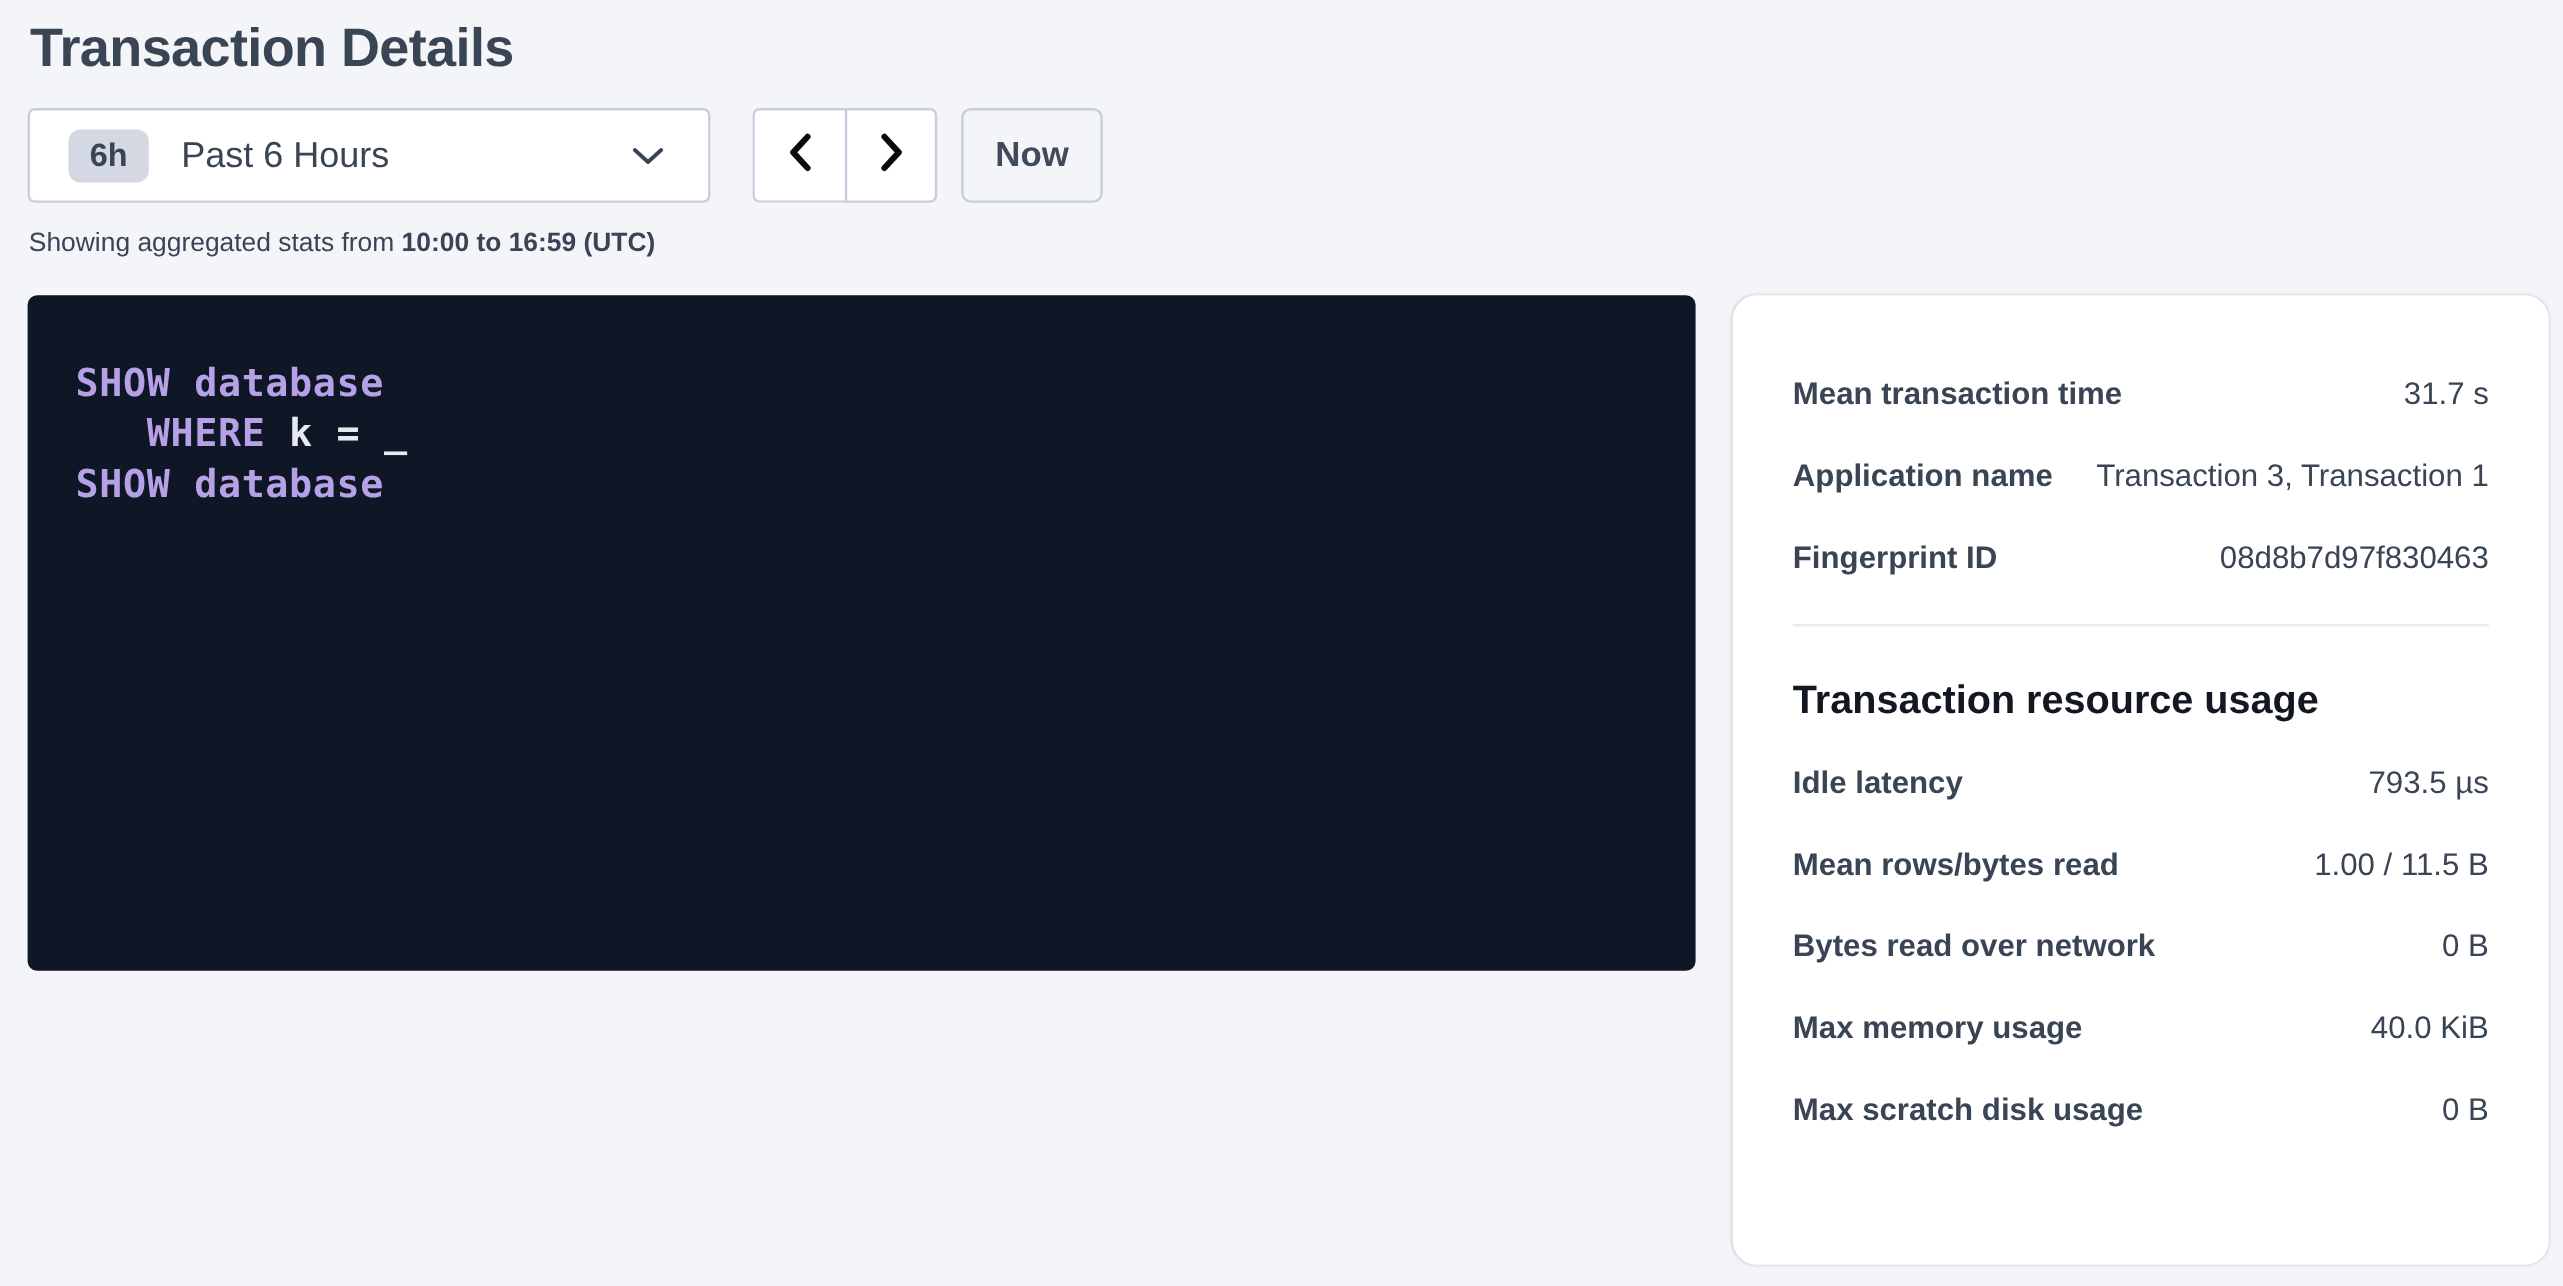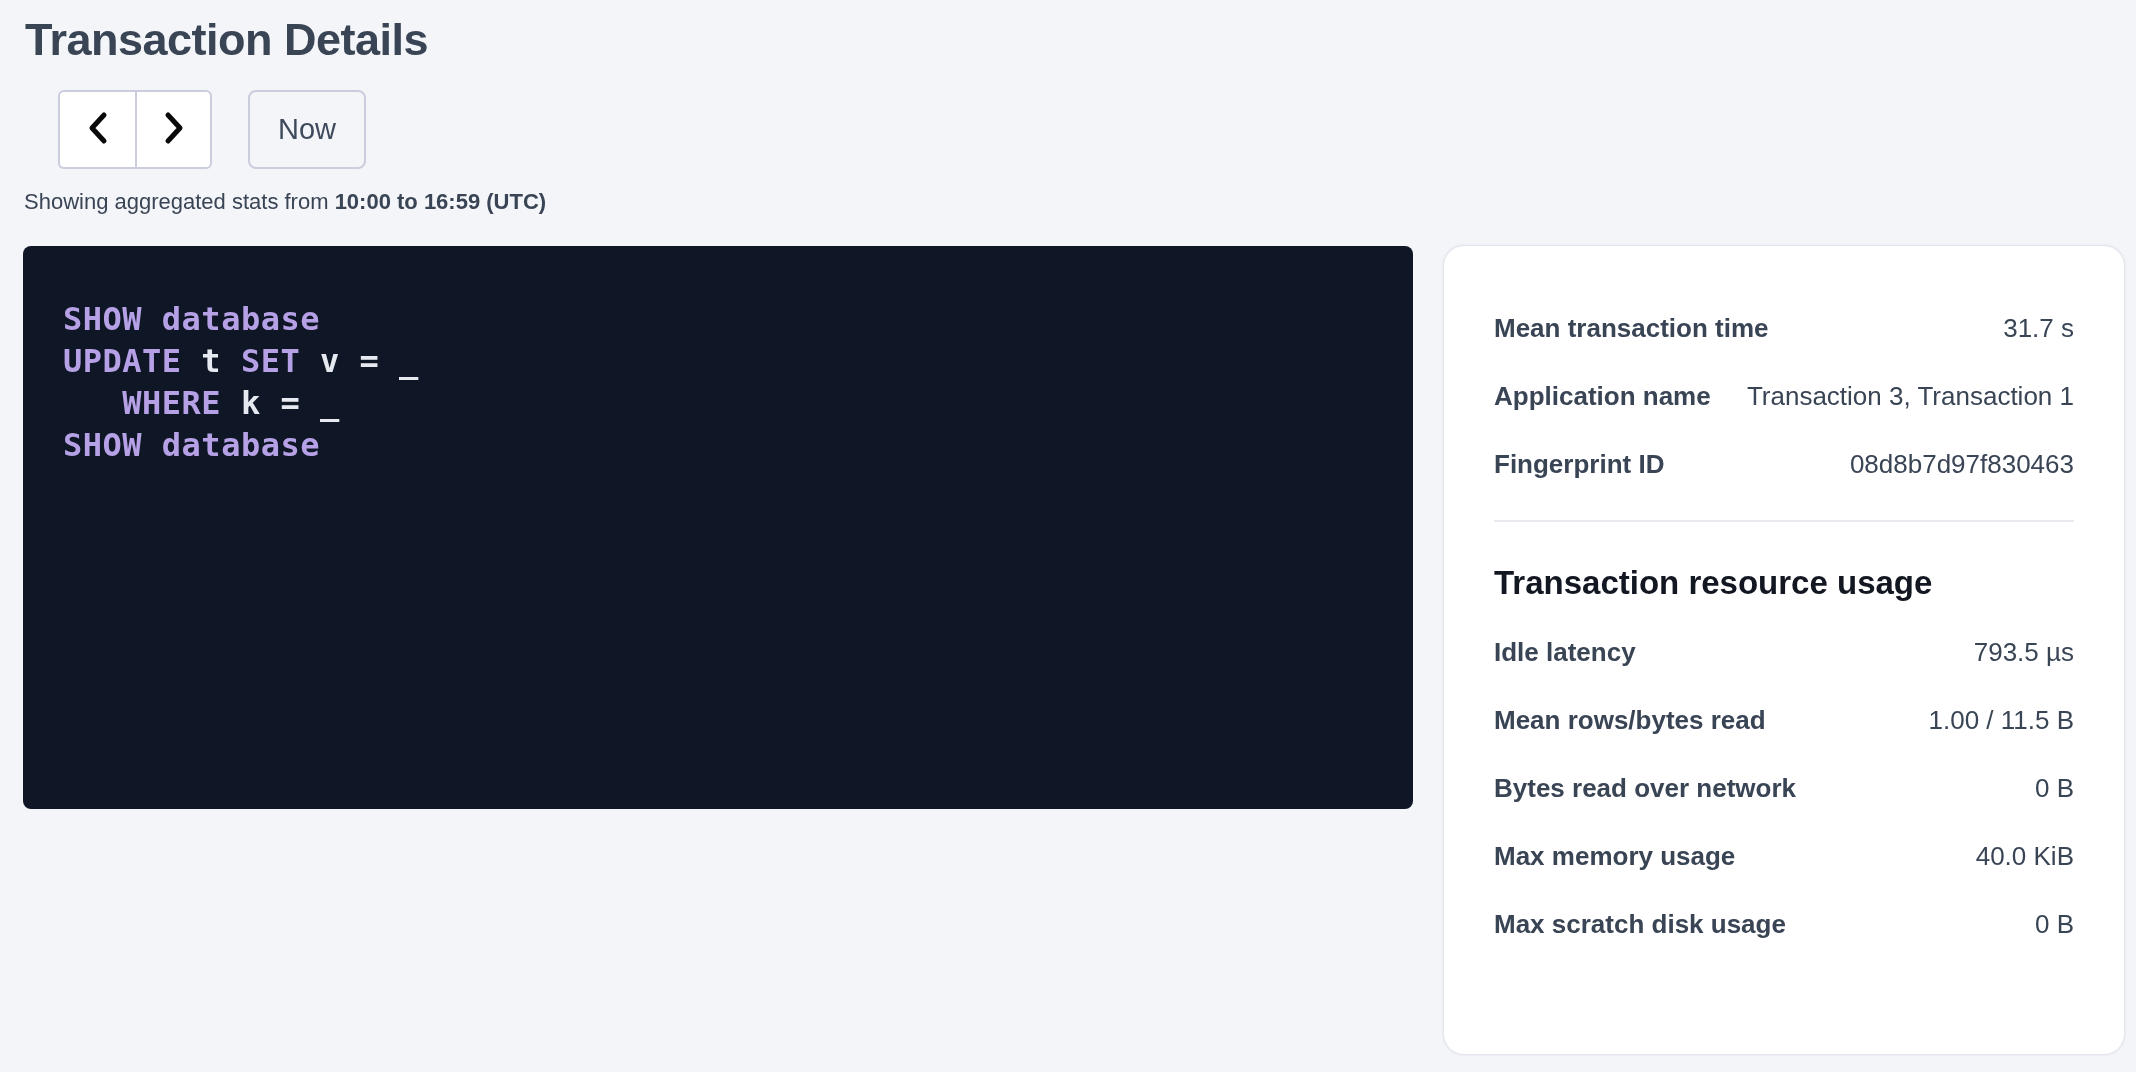--- a/index.html
+++ b/index.html
@@ -35,24 +35,24 @@
 
   .btn-group{display:flex;margin-left:35px;}
   .nav-btn{
     width:77px;box-sizing:border-box;background:#ffffff;
     border:2px solid #c9cddc;
     display:flex;align-items:center;justify-content:center;cursor:pointer;
   }
   .nav-btn.prev{border-radius:6px 0 0 6px;border-right:none;}
   .nav-btn.next{border-radius:0 6px 6px 0;}
   .now-btn{
-    margin-left:36px;width:118px;box-sizing:border-box;
+    margin-left:20px;width:118px;box-sizing:border-box;
     border:2px solid #c9cddc;border-radius:8px;background:transparent;
     display:flex;align-items:center;justify-content:center;
-    font-size:29px;font-weight:400;color:#3f4a5c;cursor:pointer;
+    font-size:29px;font-weight:700;color:#3f4a5c;cursor:pointer;
   }
 
   .caption{font-size:22px;margin:20px 0 0 1px;color:#394455;}
   .caption .bold{font-weight:700;}
 
   
   .main{display:flex;margin-top:31px;align-items:flex-start;}
   .code-box{
     width:1390px;height:563px;box-sizing:border-box;
     background:#0f1726;border-radius:8px;
@@ -87,20 +87,29 @@
 </style>
 </head>
 <body>
 
 <div class="page">
 
   <h1 class="title">Transaction Details</h1>
 
   <div class="controls">
 
+    <div class="select">
+      <span class="badge">6h</span>
+      <span class="select-label">Past 6 Hours</span>
+      <span class="select-chev">
+        <svg width="28" height="18" viewBox="0 0 28 18">
+          <polyline points="3,4 14,14 25,4" fill="none" stroke="#394455" stroke-width="3.2" stroke-linecap="round" stroke-linejoin="round"></polyline>
+        </svg>
+      </span>
+    </div>
 
     <div class="btn-group">
       <div class="nav-btn prev">
         <span>
           <svg width="30" height="38" viewBox="0 0 30 38">
             <polyline points="21,6 9,19 21,32" fill="none" stroke="#0a0a0a" stroke-width="5" stroke-linecap="round" stroke-linejoin="round"></polyline>
           </svg>
         </span>
       </div>
       <div class="nav-btn next">
@@ -117,21 +126,20 @@
 
   <div class="caption">
     <span>Showing aggregated stats from </span><span class="bold">10:00 to 16:59 (UTC)</span>
   </div>
 
   <div class="main">
 
     <div class="code-box">
       <div>
           <div class="code-line"><span class="tok-kw">SHOW</span><span class="tok-plain"> </span><span class="tok-kw">database</span></div>
-          <div class="code-line"><span class="tok-kw">UPDATE</span><span class="tok-plain"> t </span><span class="tok-kw">SET</span><span class="tok-plain"> v = _</span></div>
           <div class="code-line"><span class="tok-plain">   </span><span class="tok-kw">WHERE</span><span class="tok-plain"> k = _</span></div>
           <div class="code-line"><span class="tok-kw">SHOW</span><span class="tok-plain"> </span><span class="tok-kw">database</span></div>
         </div>
     </div>
 
     <div class="card">
 
       <div class="row">
         <span class="lbl">Mean transaction time</span>
         <span class="val">31.7 s</span>

